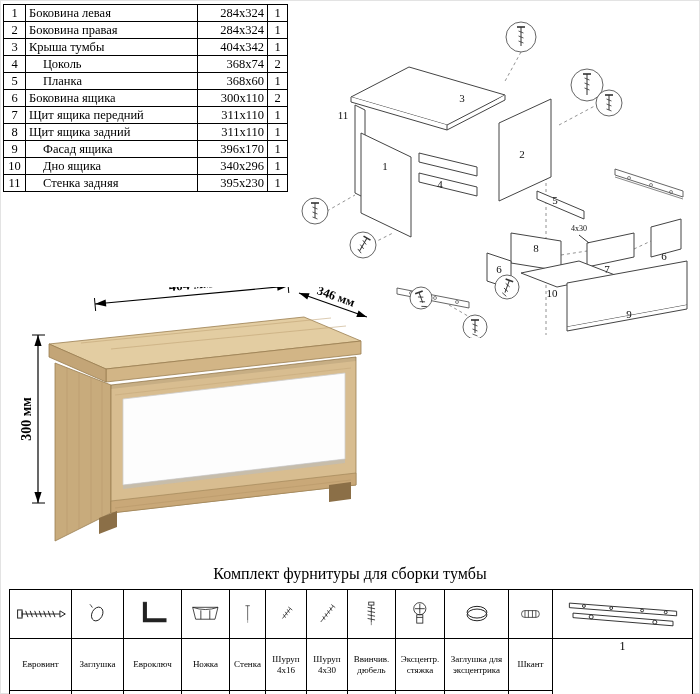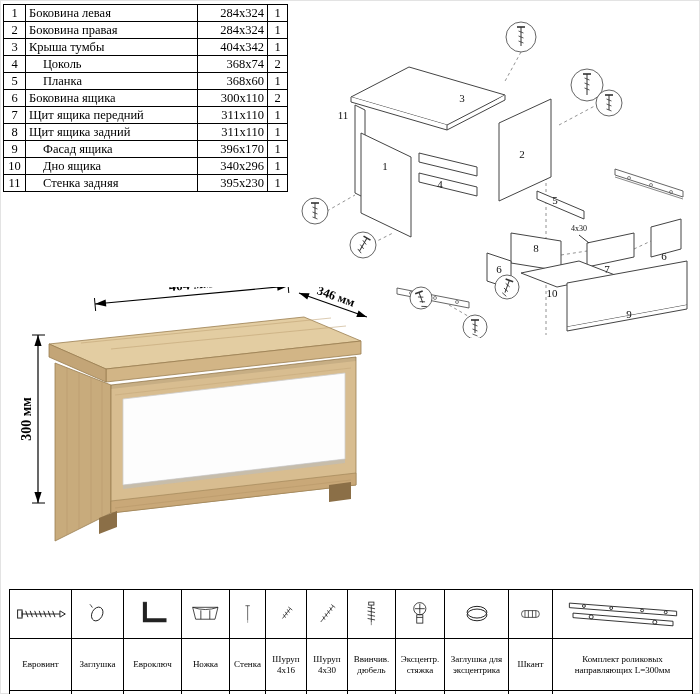--- a/index.html
+++ b/index.html
@@ -271,20 +271,21 @@
     <g transform="translate(27,216) rotate(-90)">
       <line x1="0" y1="0" x2="168" y2="0" stroke="#000" stroke-width="1.2"></line>
       <path d="M0,0 L11,3.6 L11,-3.6 Z" fill="#000"></path>
       <path d="M168,0 L157,3.6 L157,-3.6 Z" fill="#000"></path>
       <line x1="0" y1="-6" x2="0" y2="7" stroke="#000" stroke-width="1"></line>
       <line x1="168" y1="-6" x2="168" y2="7" stroke="#000" stroke-width="1"></line>
       <text x="84" y="-7" text-anchor="middle" font-size="14" font-weight="bold">300 мм</text>
     </g>
   </svg>
 
+  <div class="hw-title">Комплект фурнитуры для сборки тумбы</div>
 
   <div class="hw-table" id="hw-table">
       <div class="hw-col" style="flex: 0 0 62px;">
         <div class="hw-icon">
           <svg viewBox="0 0 60 44" width="54" height="40">
             <g stroke="#222" fill="none" stroke-width="1.1">
    <rect x="4" y="17.5" width="5" height="9"></rect>
               <line x1="9" y1="19" x2="9" y2="25"></line>
    <line x1="9" y1="22" x2="51" y2="22"></line>
    <line x1="13" y1="18.5" x2="15.5" y2="25.5"></line>
@@ -448,18 +449,17 @@
    <circle cx="22" cy="13.2" r="1.6"></circle>
               <circle cx="52" cy="15.5" r="1.6"></circle>
    <circle cx="86" cy="18.1" r="1.6"></circle>
               <circle cx="112" cy="20.1" r="1.6"></circle>
    <path d="M10,21 L120,30 L120,35 L10,26 Z"></path>
    <circle cx="30" cy="25.2" r="2.2"></circle>
               <circle cx="100" cy="31" r="2.2"></circle>
             </g>
           </svg>
         </div>
-        <div class="hw-name">Комплект роликовых направляющих L=300мм</div>
         <div class="hw-qty">1</div>
       </div>
     </div>
 
 </div>
 
 </body></html>

